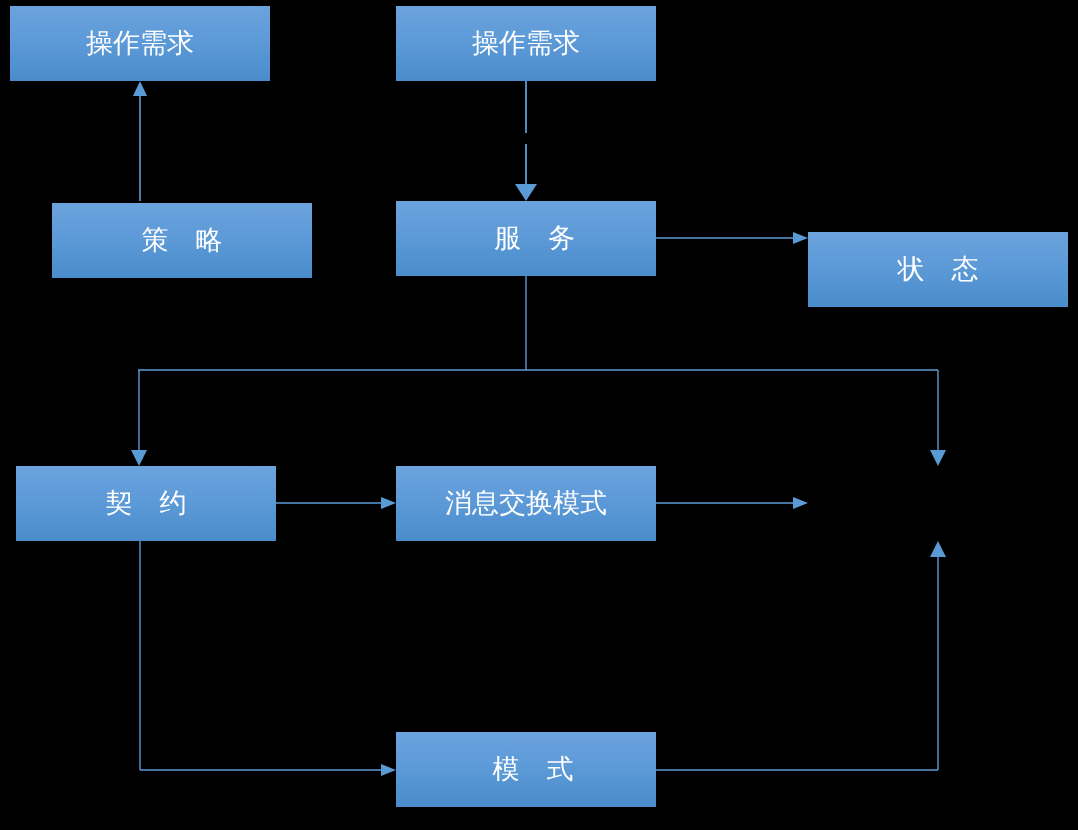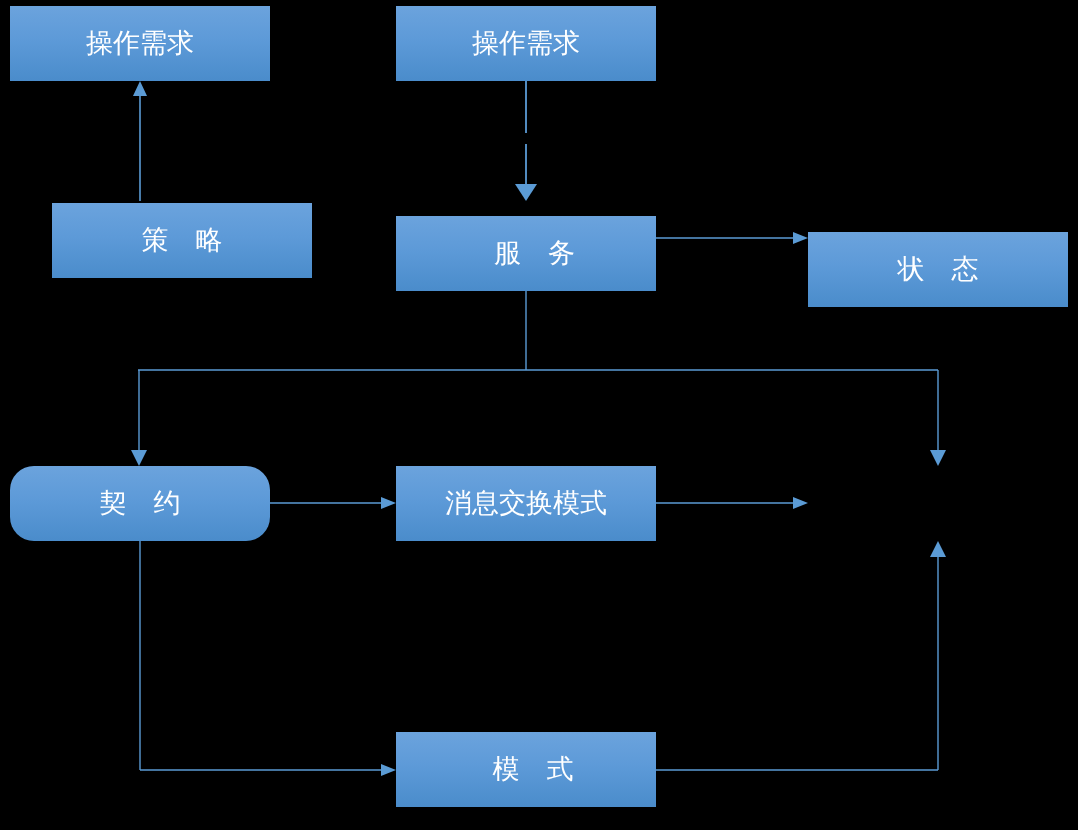--- a/index.html
+++ b/index.html
@@ -88,29 +88,29 @@
   </div>
 
   <div class="node" style="left:396px;top:6px;">
     <span>操作需求</span>
   </div>
 
   <div class="node" style="left:10px;top:203px;margin-left:42px;">
     <span>策　略</span>
   </div>
 
-  <div class="node" style="left:396px;top:216px;padding-left:17px;">
+  <div class="node" style="left:396px;top:201px;padding-left:17px;">
     <span>服　务</span>
   </div>
 
   <div class="node" style="left:808px;top:201px;margin-top:31px;">
     <span>状　态</span>
   </div>
 
-  <div class="node" style="left:10px;top:466px;border-radius:24px;">
+  <div class="node" style="left:16px;top:466px;">
     <span>契　约</span>
   </div>
 
   <div class="node" style="left:396px;top:466px;">
     <span>消息交换模式</span>
   </div>
 
 
   <div class="node" style="left:396px;top:732px;padding-left:14px;">
     <span>模　式</span>

